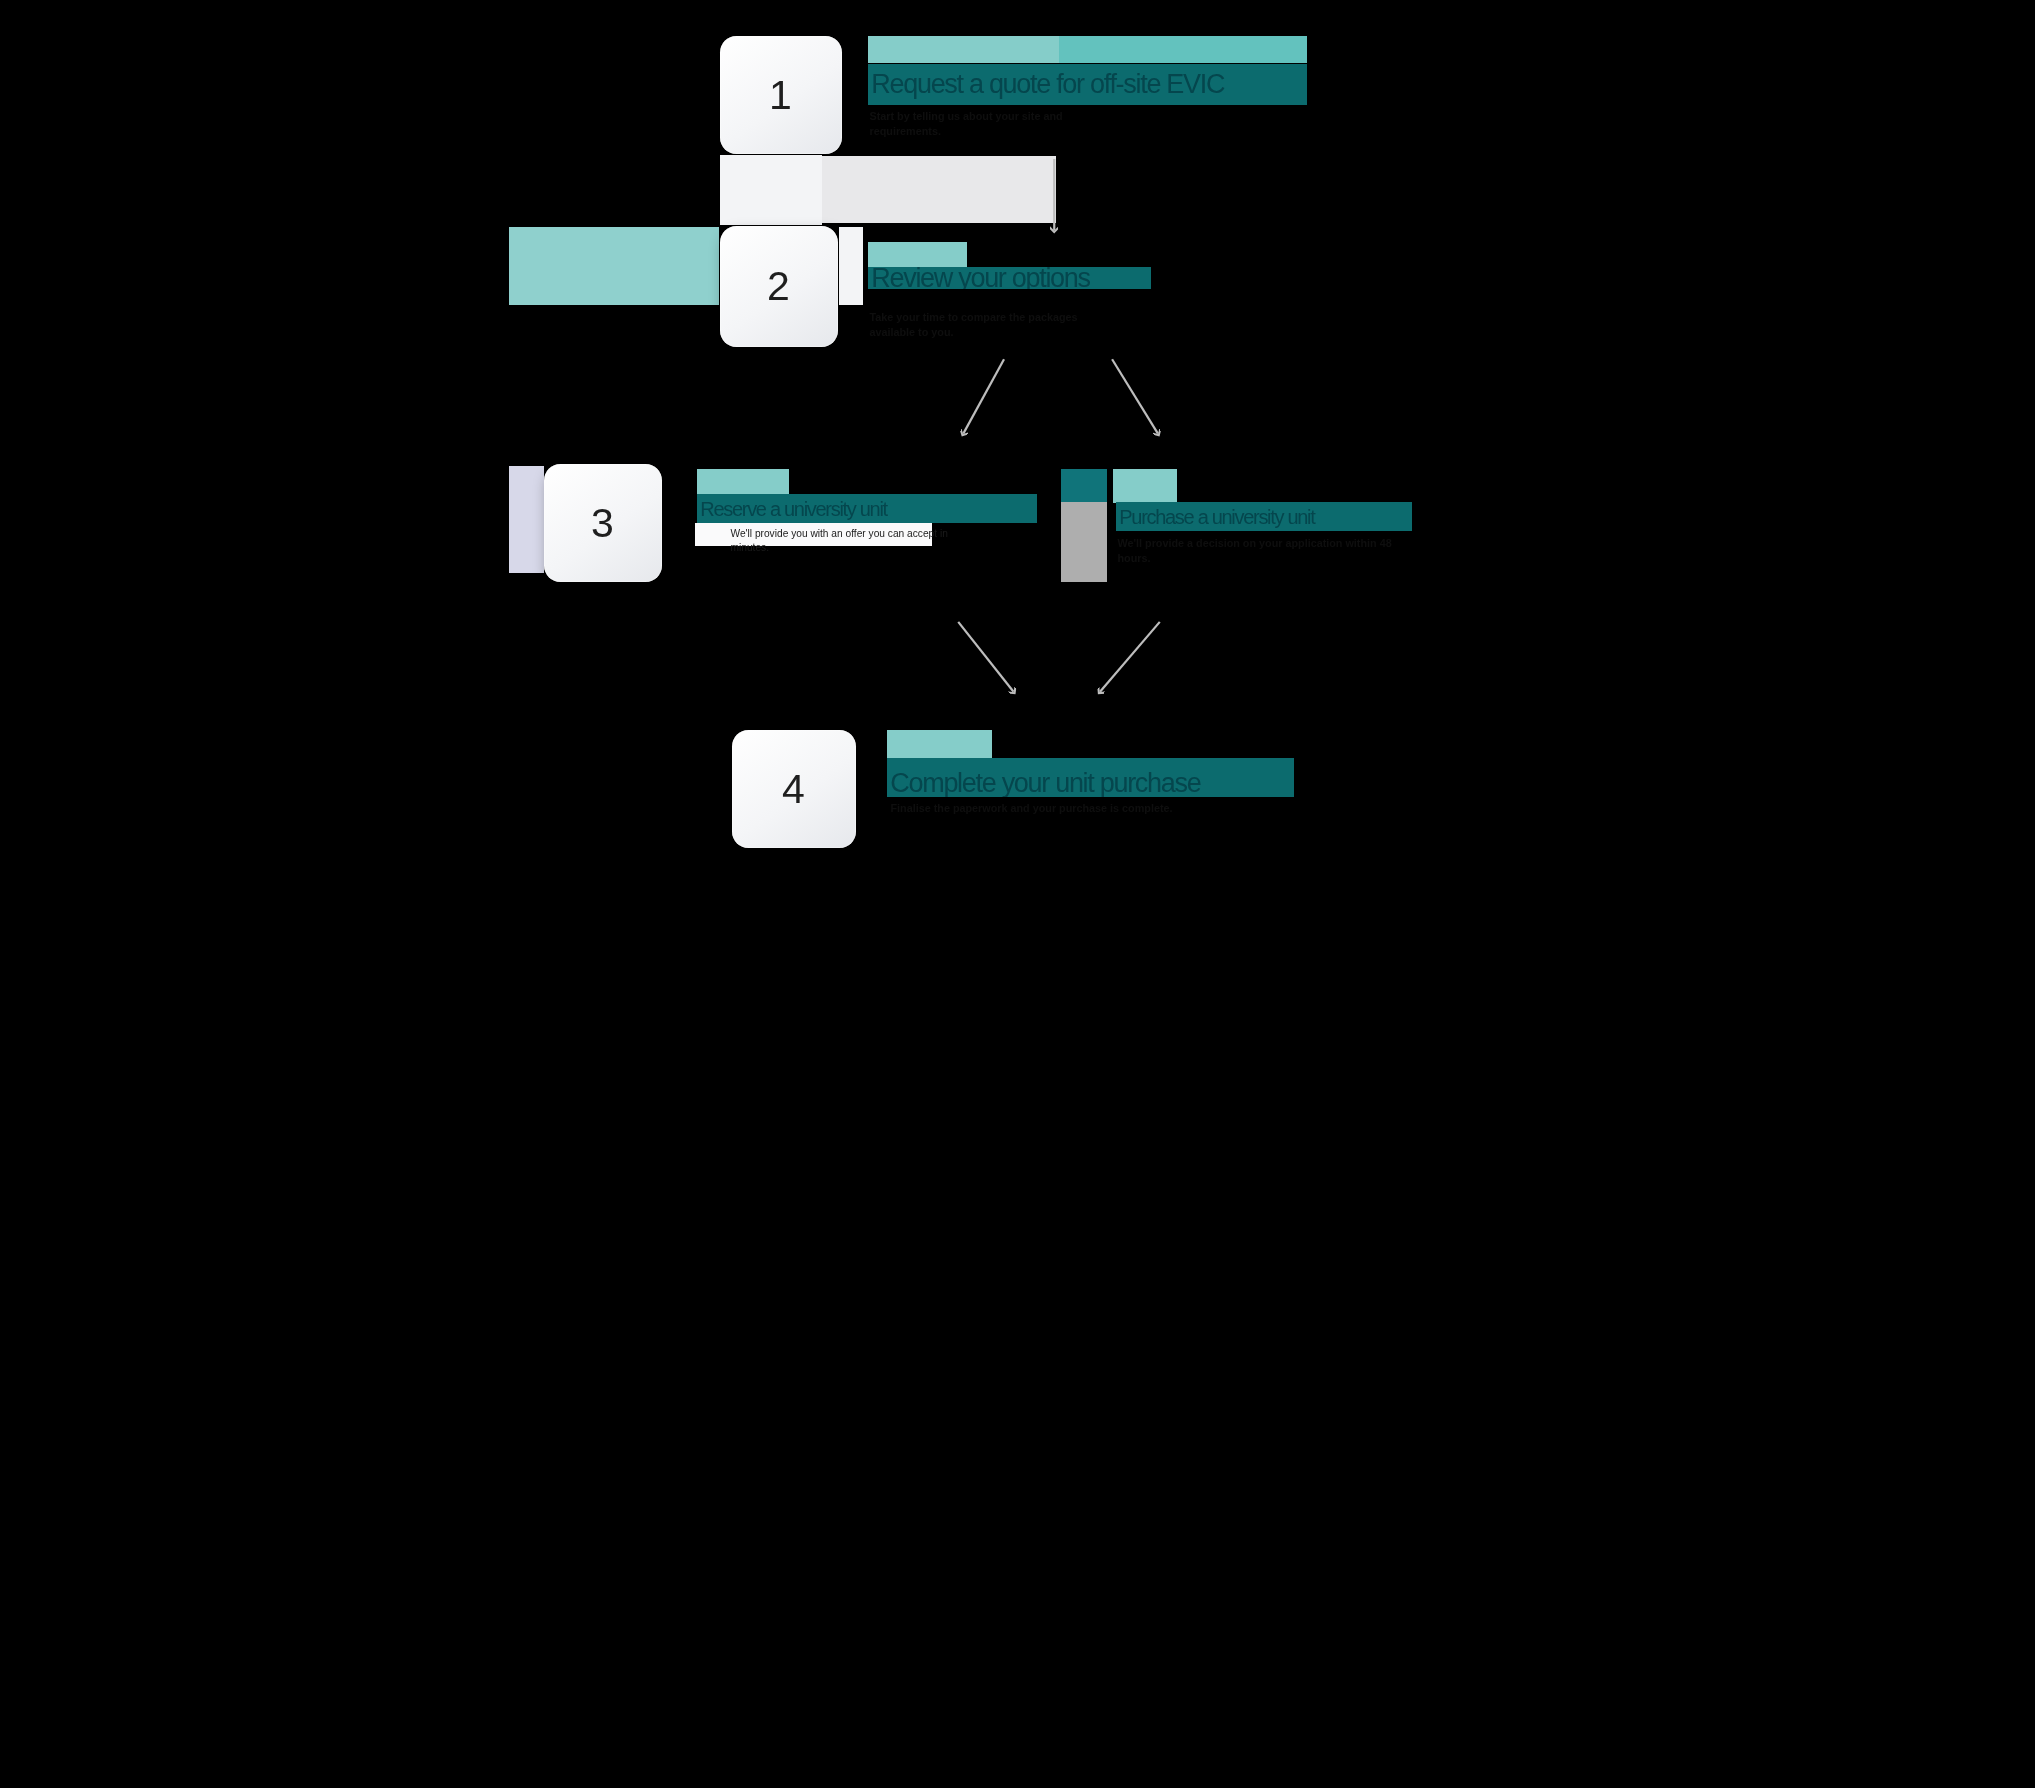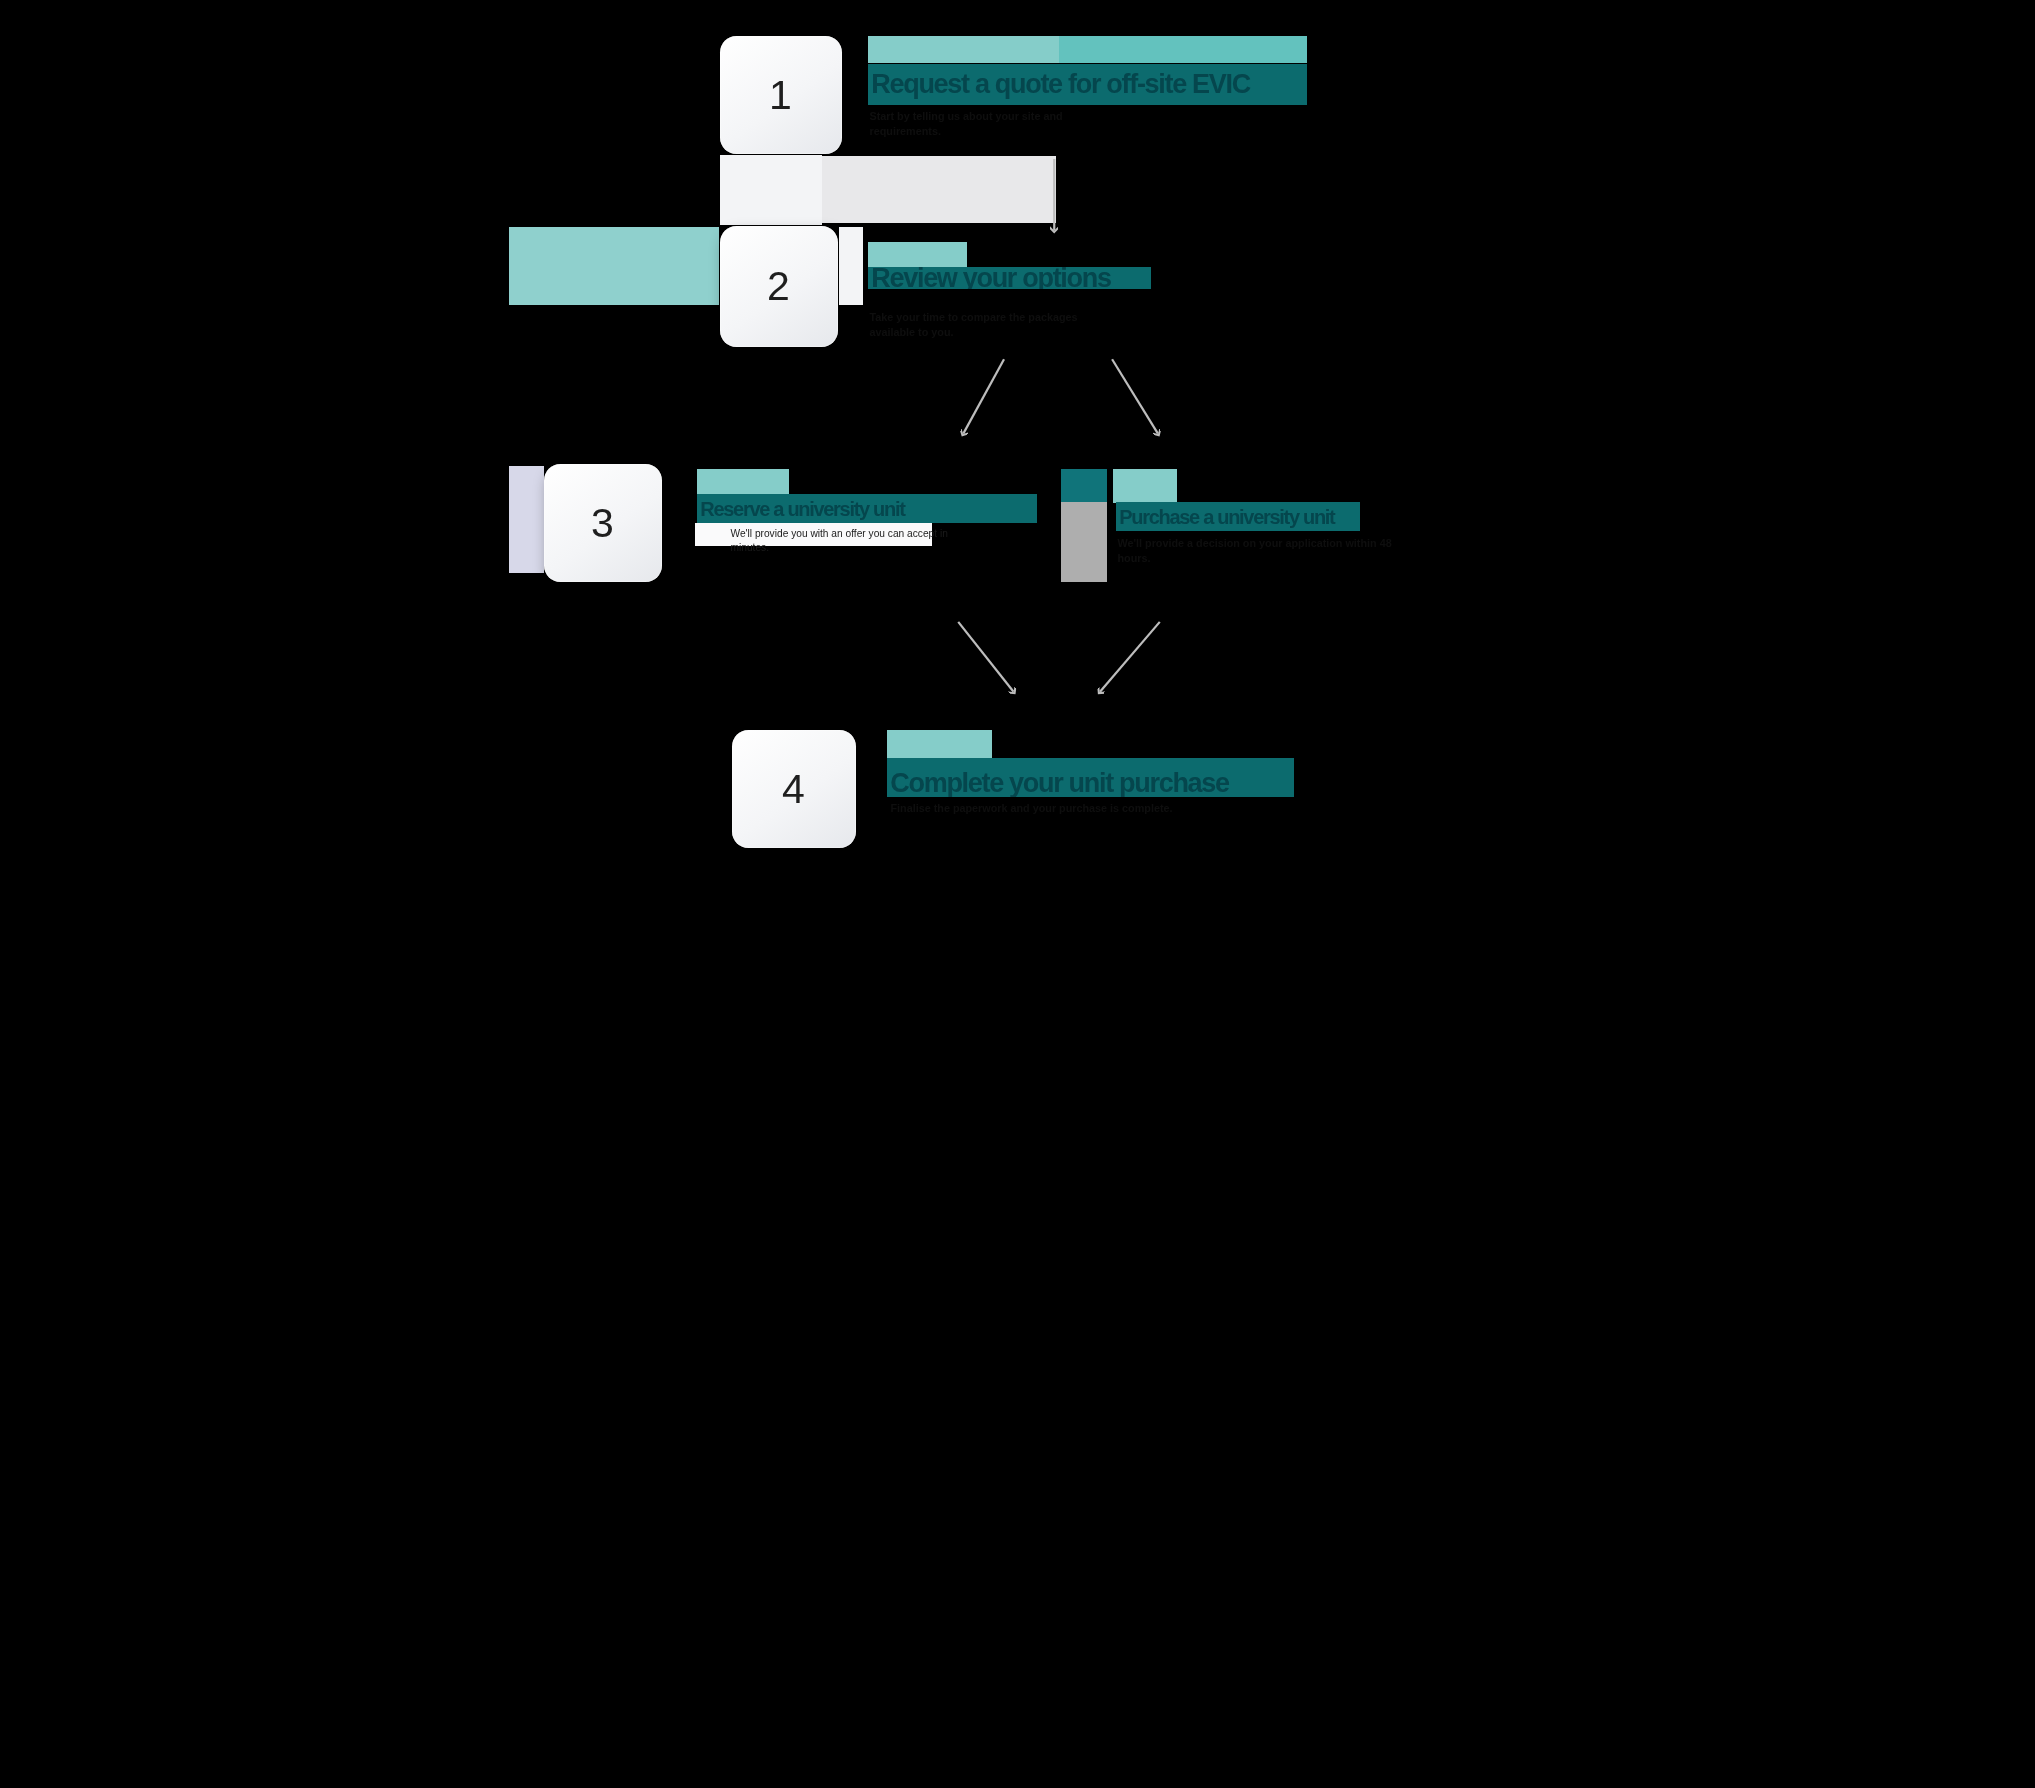--- a/index.html
+++ b/index.html
@@ -19,21 +19,21 @@
     font-size:41px;color:#1f1f1f;font-weight:400;line-height:1;
   }
   .accent{background:#85cdc9;}
   .accent.mid{background:#63c2be;}
   .titleband{
     background:#0c6b6e;
     display:flex;align-items:center;
     overflow:hidden;white-space:nowrap;
   }
   .titleband .t{
-    color:#05464d;font-weight:700;letter-spacing:-1.3px;
+    color:#05464d;font-weight:400;letter-spacing:-1.3px;
     padding-left:3.8px;line-height:1;
   }
   .t-lg{font-size:27px;}
   .t-sm{font-size:20px;letter-spacing:-1px;}
   .desc{
     color:#0e0e0e;font-size:10.8px;font-weight:700;line-height:1.35;
   }
   .desc.readable{color:#1b1b1b;font-weight:400;font-size:10.2px;}
   .patch{background:#fafafb;}
   .band-teal{background:#8fd0cd;}
@@ -81,21 +81,21 @@
   <div class="abs titleband" style="left:188px;top:494px;width:340px;height:29px;">
     <div class="t t-sm">Reserve a university unit</div>
   </div>
   <div class="abs patch" style="left:186px;top:523px;width:237px;height:23px;"></div>
   <div class="abs desc readable" style="left:189px;top:527px;width:229px;margin-left:33px;">We'll provide you with an offer you can accept in minutes.</div>
 
   <div class="abs divider-teal" style="left:552px;top:469px;width:46px;height:34px;"></div>
   <div class="abs divider-gray" style="left:552px;top:502px;width:46px;height:80px;"></div>
 
   <div class="abs accent" style="left:604px;top:469px;width:64px;height:34px;"></div>
-  <div class="abs titleband" style="left:607px;top:502px;width:244px;height:29px;">
+  <div class="abs titleband" style="left:607px;top:502px;width:296px;height:29px;">
     <div class="t t-sm">Purchase a university unit</div>
   </div>
   <div class="abs desc" style="left:609px;top:536px;width:280px;">We'll provide a decision on your application within 48 hours.</div>
 
   <div class="abs card" style="left:223px;top:730px;width:124px;height:118px;">
     <div class="num">4</div>
   </div>
   <div class="abs accent" style="left:378px;top:730px;width:105px;height:28px;"></div>
   <div class="abs titleband" style="left:378px;top:758px;width:407px;height:39px;align-items:flex-end;">
     <div class="t t-lg">Complete your unit purchase</div>

